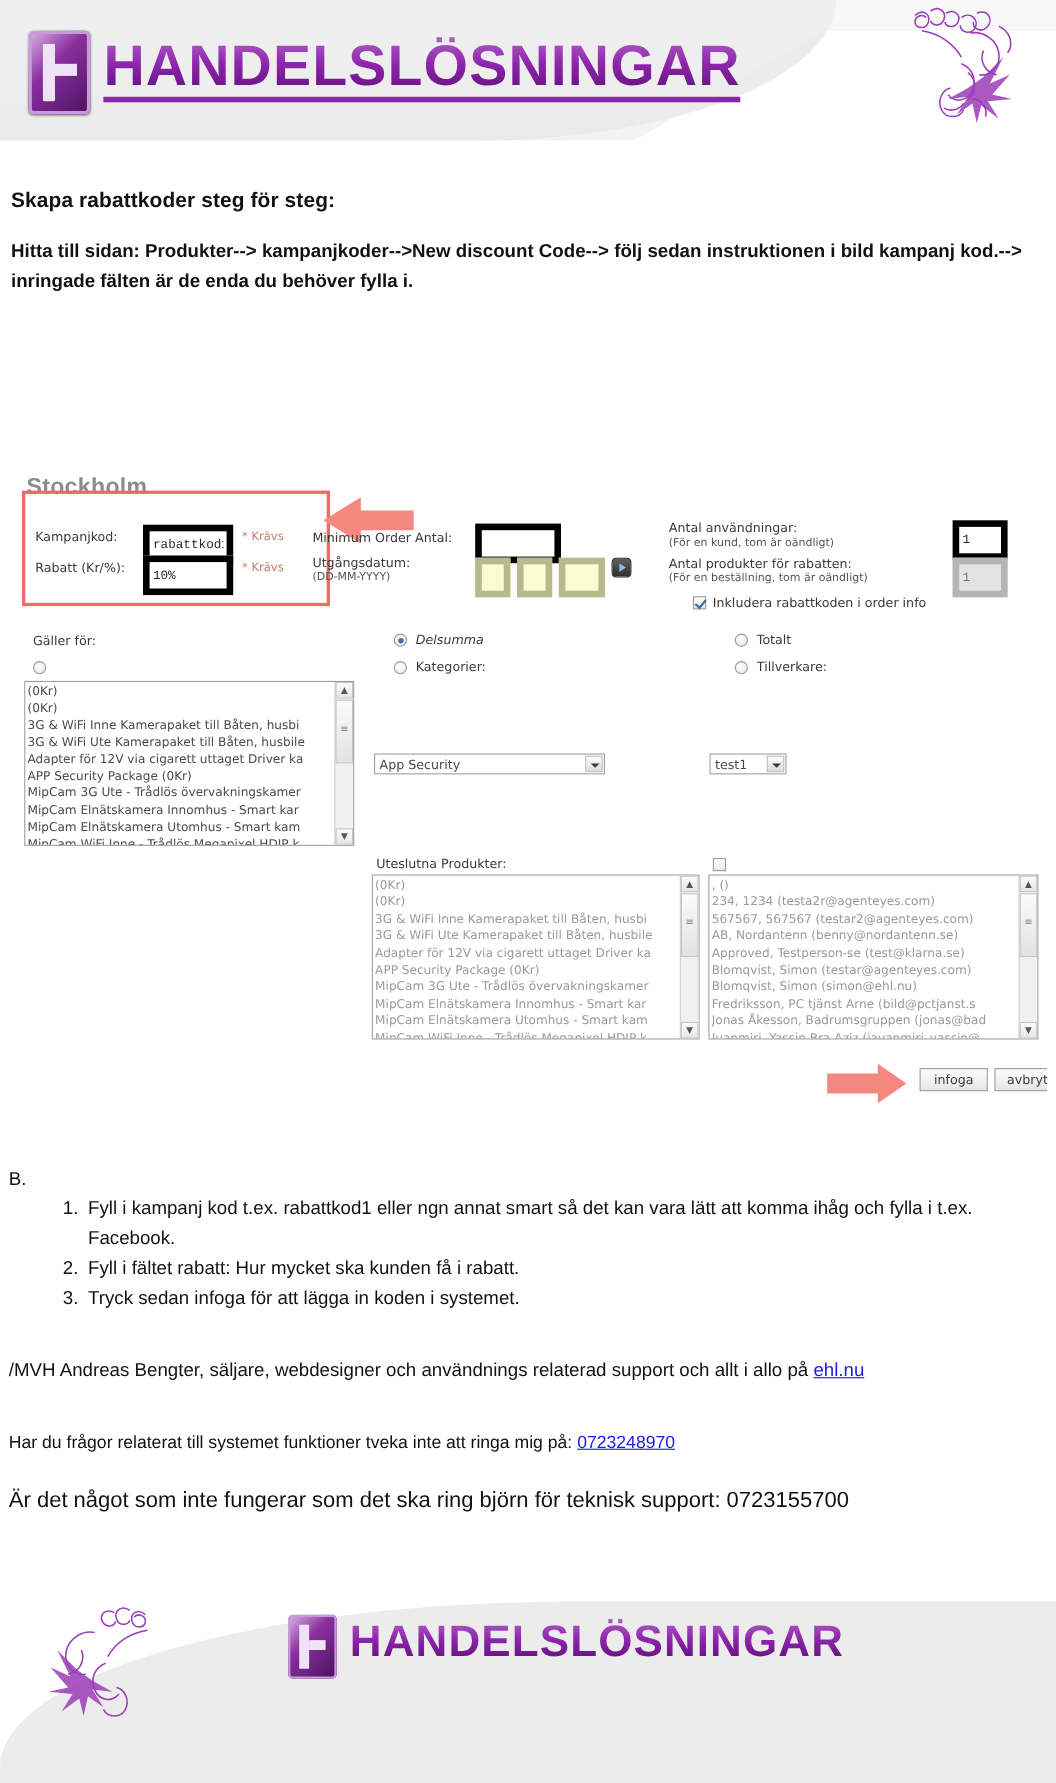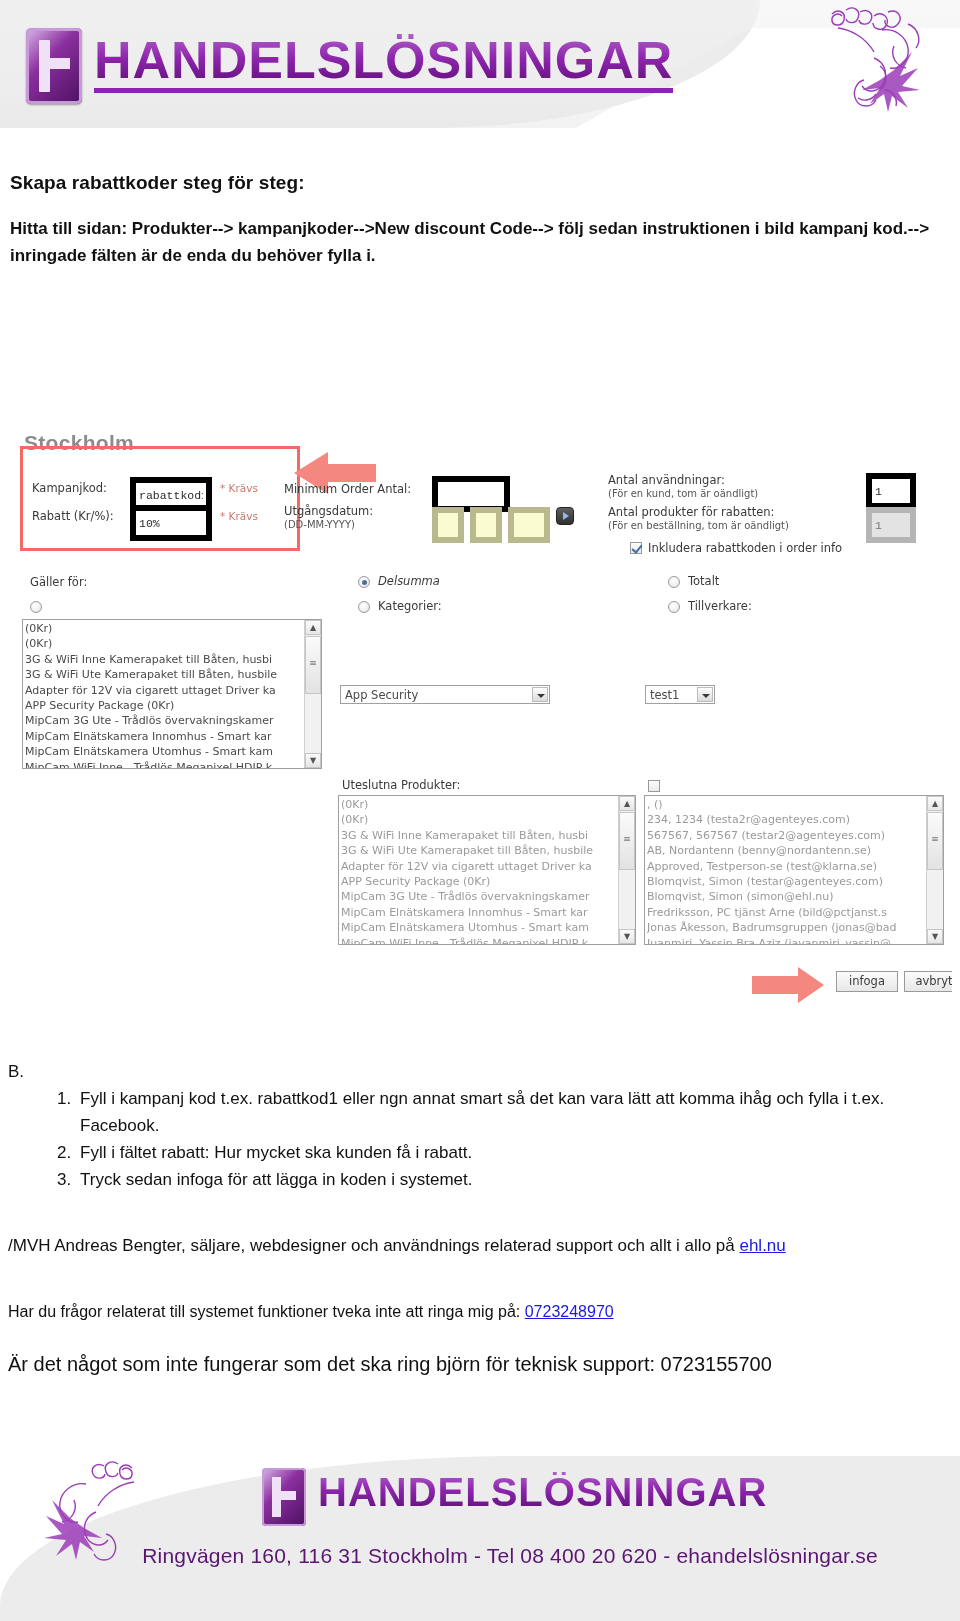--- a/index.html
+++ b/index.html
@@ -608,14 +608,13 @@
       <path d="M94 24 c-14 2-28 10-36 24"></path>
       <path d="M46 26 c-12-2-24 6-26 18 -2 12 8 22 18 20"></path>
       <path d="M34 42 c4 10-2 20-12 22"></path>
       <path d="M56 54 c-10 4-14 14-10 24 4 10 16 12 22 4"></path>
       <path d="M66 76 c8 2 12 12 8 20 -4 8-16 8-20 0"></path>
       <path d="M30 60 L12 42 L24 66 L6 58 L22 76 L4 80 L26 82 L16 98 L32 86 L36 102 L40 84 L54 94 L44 78 L62 80 L44 70 Z" fill="currentColor" stroke="none" opacity=".85"></path>
     </svg>
   </div>
   <div class="footer-logo-mark"></div>
   <div class="footer-wordmark">HANDELSLÖSNINGAR</div>
-  <div class="footer-address">Ringvägen 160, 116 31 Stockholm - Tel 08 400 20 620 - ehandelslösningar.se</div>
 </div>
 
 </body></html>

